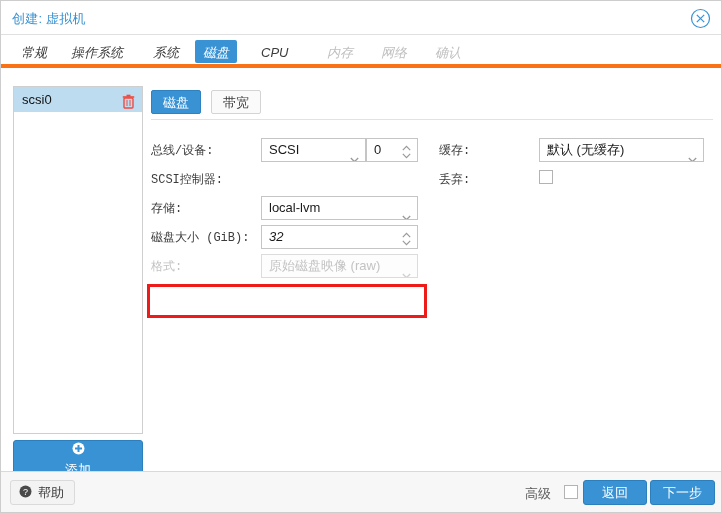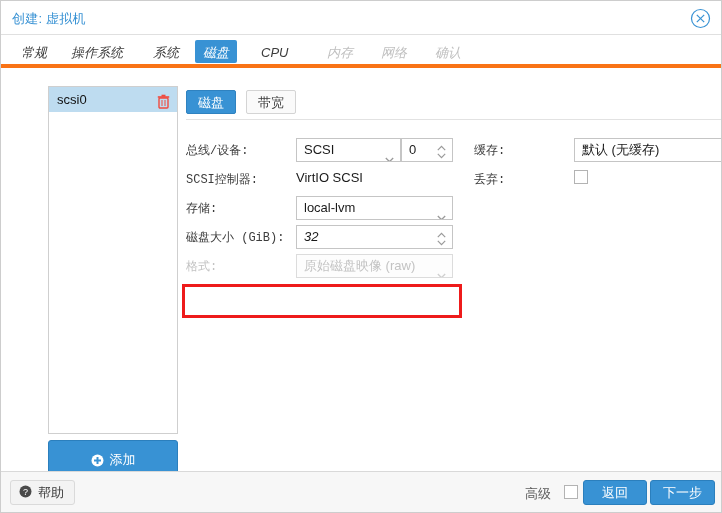--- a/index.html
+++ b/index.html
@@ -49,21 +49,20 @@
     cursor: pointer; white-space: nowrap;
     border-radius: 2px;
   }
   .wtab.active { background: #3892d4; color: #ffffff; }
   .wtab.disabled { color: #c0c0c0; cursor: default; margin-left: 8px; }
 
   
   #body {
     position: absolute; left: 0; top: 67px; right: 0; bottom: 41px;
     background: #ffffff;
-    margin-left: 35px;
   }
 
   
   #disk-list {
     position: absolute; left: 12px; top: 18px;
     width: 130px; height: 348px;
     border: 1px solid #cfcfcf;
     background: #ffffff;
     overflow: hidden;
   }
@@ -80,21 +79,21 @@
     width: 13px; height: 15px; cursor: pointer;
   }
   #add-btn {
     position: absolute; left: 12px; top: 372px;
     width: 130px; height: 40px;
     background: #3892d4;
     border: 1px solid #2b7fbd;
     border-radius: 3px;
     color: #ffffff; font-size: 13px;
     display: flex; align-items: center; justify-content: center;
-    gap: 6px; cursor: pointer;
+    gap: 6px; cursor: pointer; flex-direction: column;
   }
   #add-btn .plus-ico {
     display: inline-block; width: 13px; height: 13px;
   }
 
   
   #form-area {
     position: absolute; left: 150px; top: 0; right: 0; bottom: 0;
   }
   #subtabs {
@@ -291,21 +290,20 @@
           <span class="caret">
             <svg width="9" height="6" viewBox="0 0 9 6">
                 <polyline points="0.8,1 4.5,4.6 8.2,1" fill="none" stroke="#9a9a9a" stroke-width="1.3"></polyline>
               </svg>
           </span>
         </div>
       </div>
 
       <div class="frow" style="left:0; top:99px; width:560px;">
         <div class="flabel dark">SCSI控制器:</div>
-        <div class="ctl plain" style="left:110px; width:200px;">VirtIO SCSI</div>
         <div class="flabel dark" style="left:288px;">丢弃:</div>
         <div class="cbox" style="left:388px;"></div>
       </div>
 
       <div class="frow" style="left:0; top:128px; width:300px;">
         <div class="flabel dark">存储:</div>
         <div class="ctl" style="left:110px; width:157px;">
           <span>local-lvm</span>
           <span class="caret">
             <svg width="9" height="6" viewBox="0 0 9 6">

